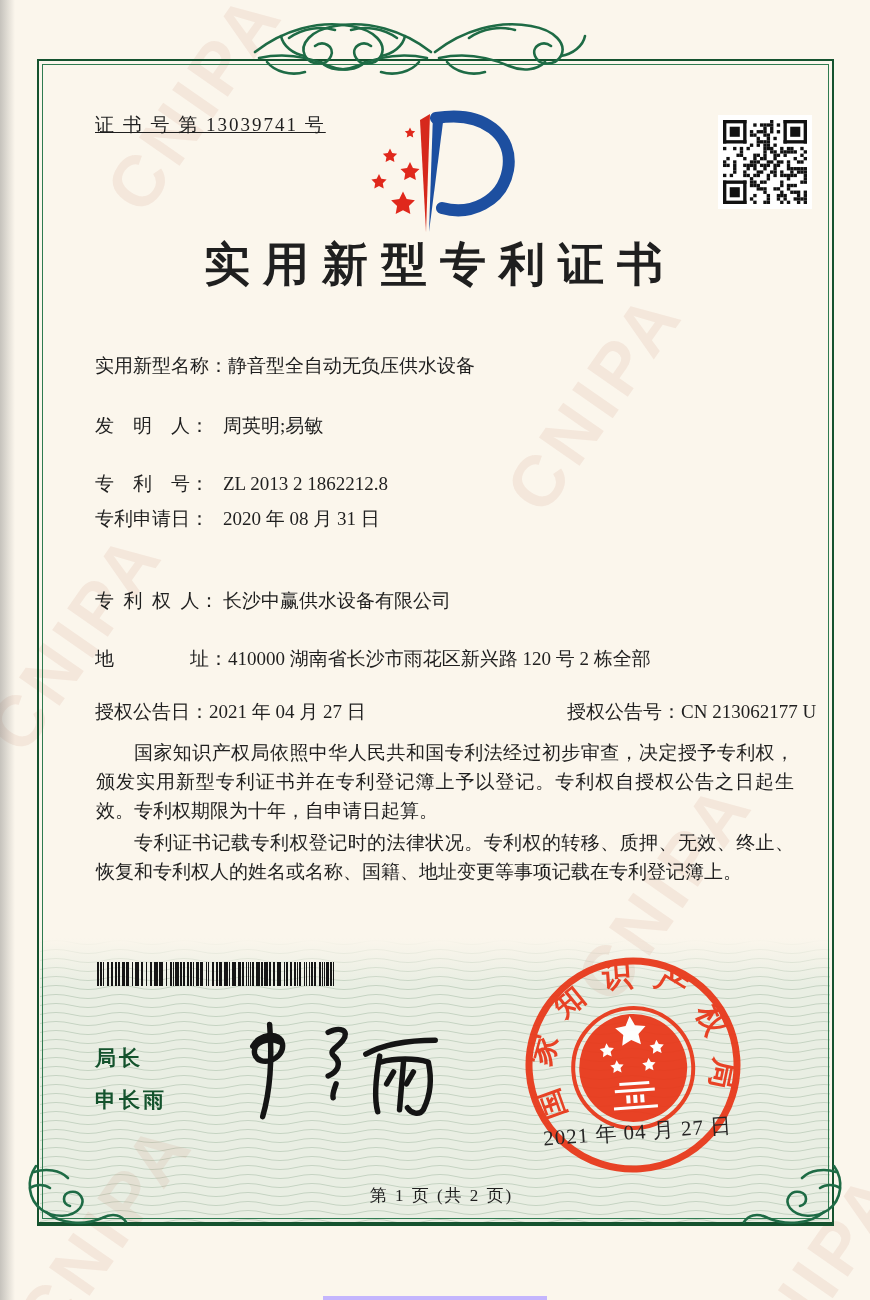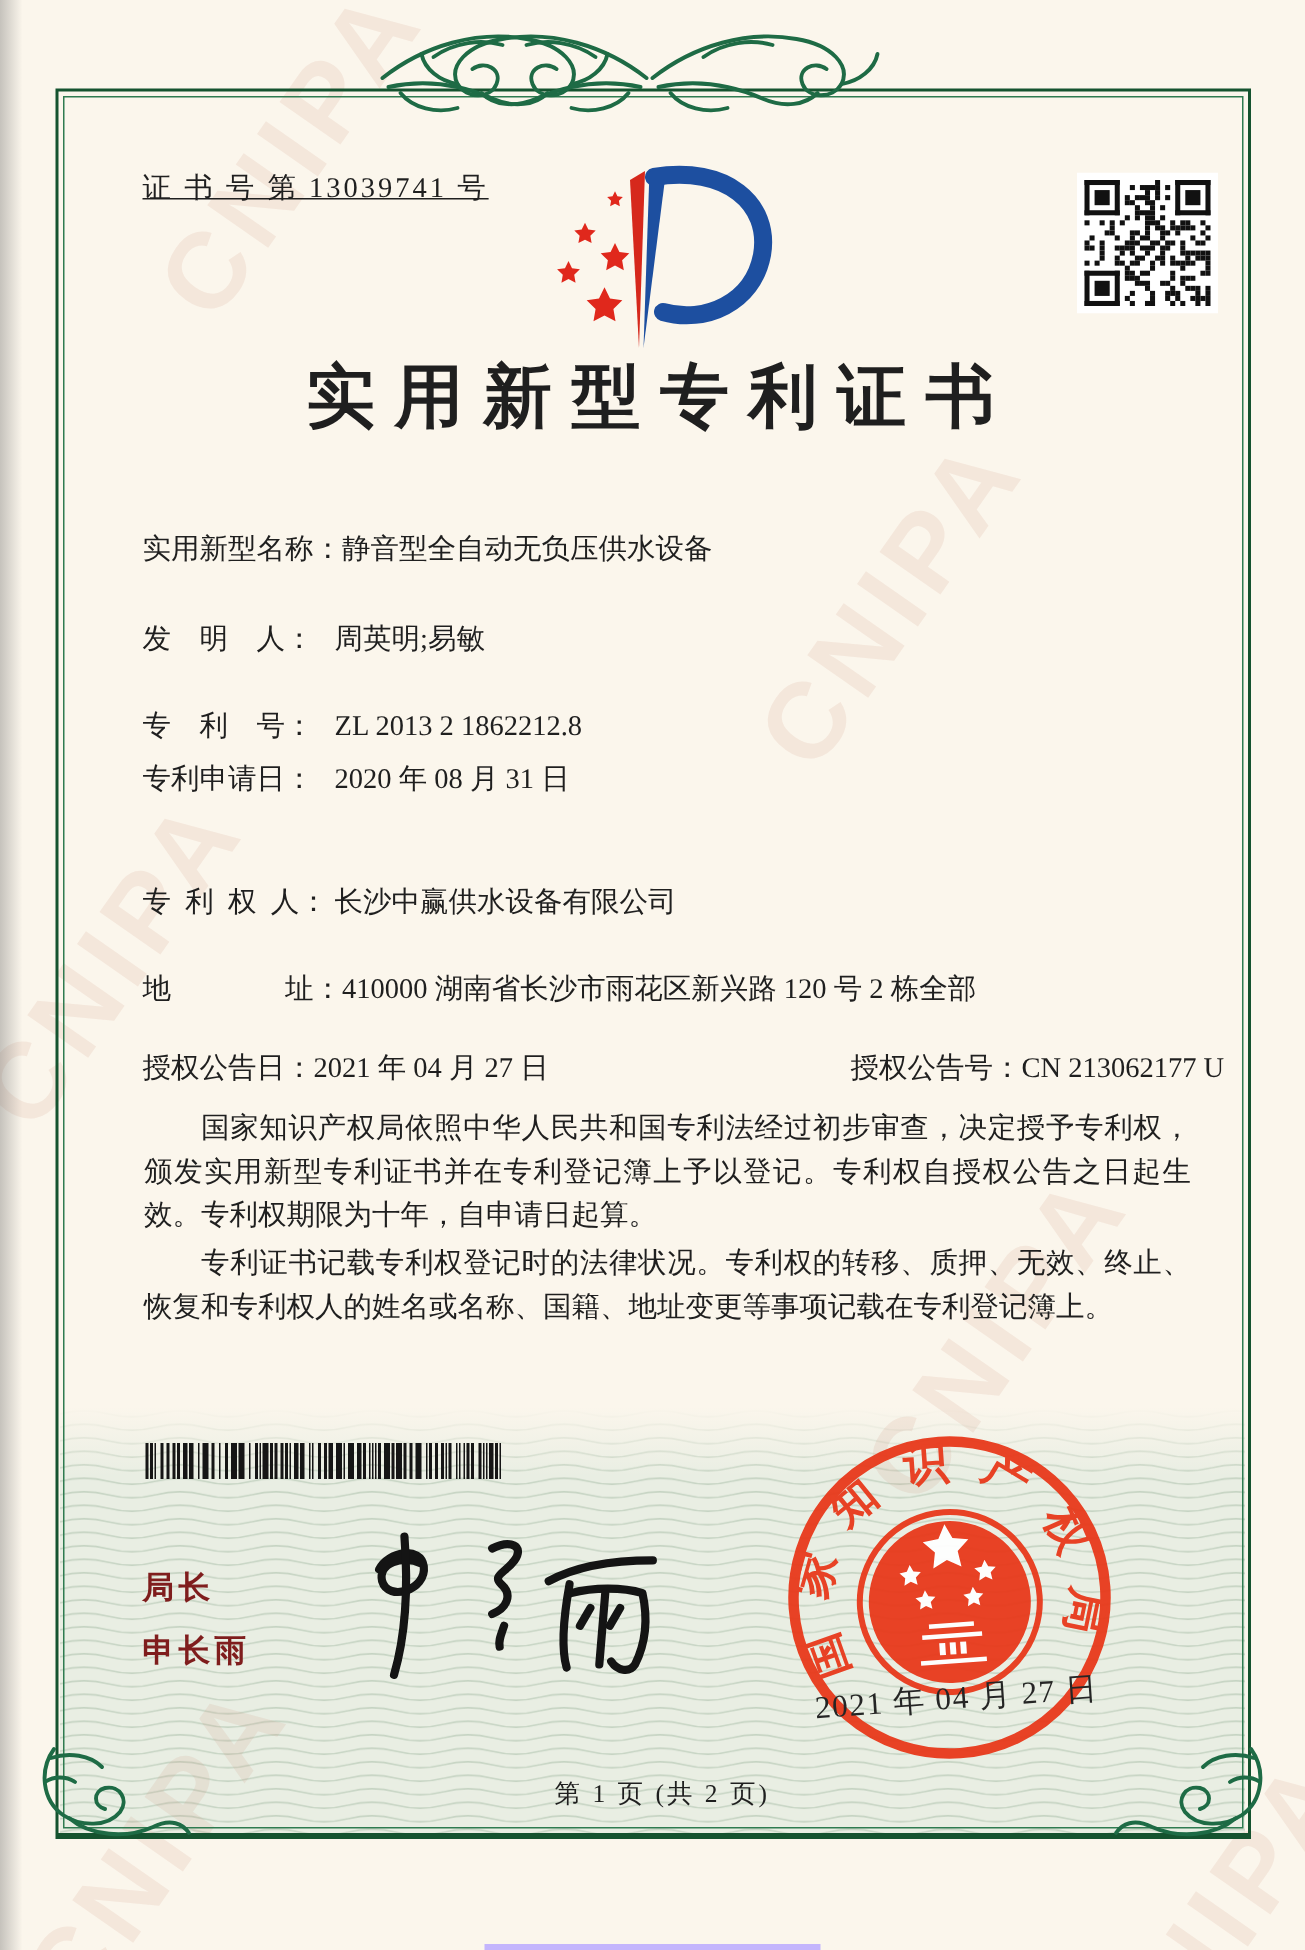--- a/index.html
+++ b/index.html
@@ -24,21 +24,21 @@
   .qr{position:absolute;left:718px;top:115px;z-index:2;}
   .title{position:absolute;left:10px;right:0;top:234px;text-align:center;font-size:46px;
         font-weight:700;letter-spacing:13px;z-index:2;}
   .row{position:absolute;left:95px;font-size:19px;z-index:2;white-space:nowrap;}
   .row .lbl{display:inline-block;min-width:128px;}
   .grant-right{position:absolute;left:472px;top:0;}
   .paras{position:absolute;left:92px;top:738px;width:702px;z-index:2;}
   .paras p{margin:0 0 3px 4px;font-size:19px;line-height:29px;text-indent:2em;text-align:justify;}
   .barcode{position:absolute;left:95px;top:961px;z-index:2;}
   .signer{position:absolute;left:95px;z-index:2;font-family:Liberation Sans, sans-serif;
-        font-size:21px;font-weight:600;letter-spacing:3px;color:#7f1d1d;}
+        font-size:21px;font-weight:600;letter-spacing:3px;color:#14532d;}
   .signature{position:absolute;left:225px;top:1020px;z-index:2;}
   .seal{position:absolute;left:518px;top:950px;width:230px;height:230px;z-index:3;
         transform:rotate(-4deg);opacity:.95;}
   .seal-date{position:absolute;left:0;right:0;bottom:34px;text-align:center;font-size:21px;
         color:#1b1b1b;letter-spacing:1px;font-family:"Liberation Serif","DejaVu Serif",serif;}
   .pageinfo{position:absolute;left:0;right:0;top:1184px;text-align:center;font-size:17px;
         letter-spacing:2px;z-index:2;padding-left:13px;}
   .footer-note{position:absolute;left:50%;transform:translateX(-50%);top:1296px;z-index:2;
         background:#c4b5fd;padding:11px 40px;font-size:14px;letter-spacing:4px;color:#2a2a2a;}
   .orn-top{position:absolute;left:253px;top:2px;z-index:2;}

